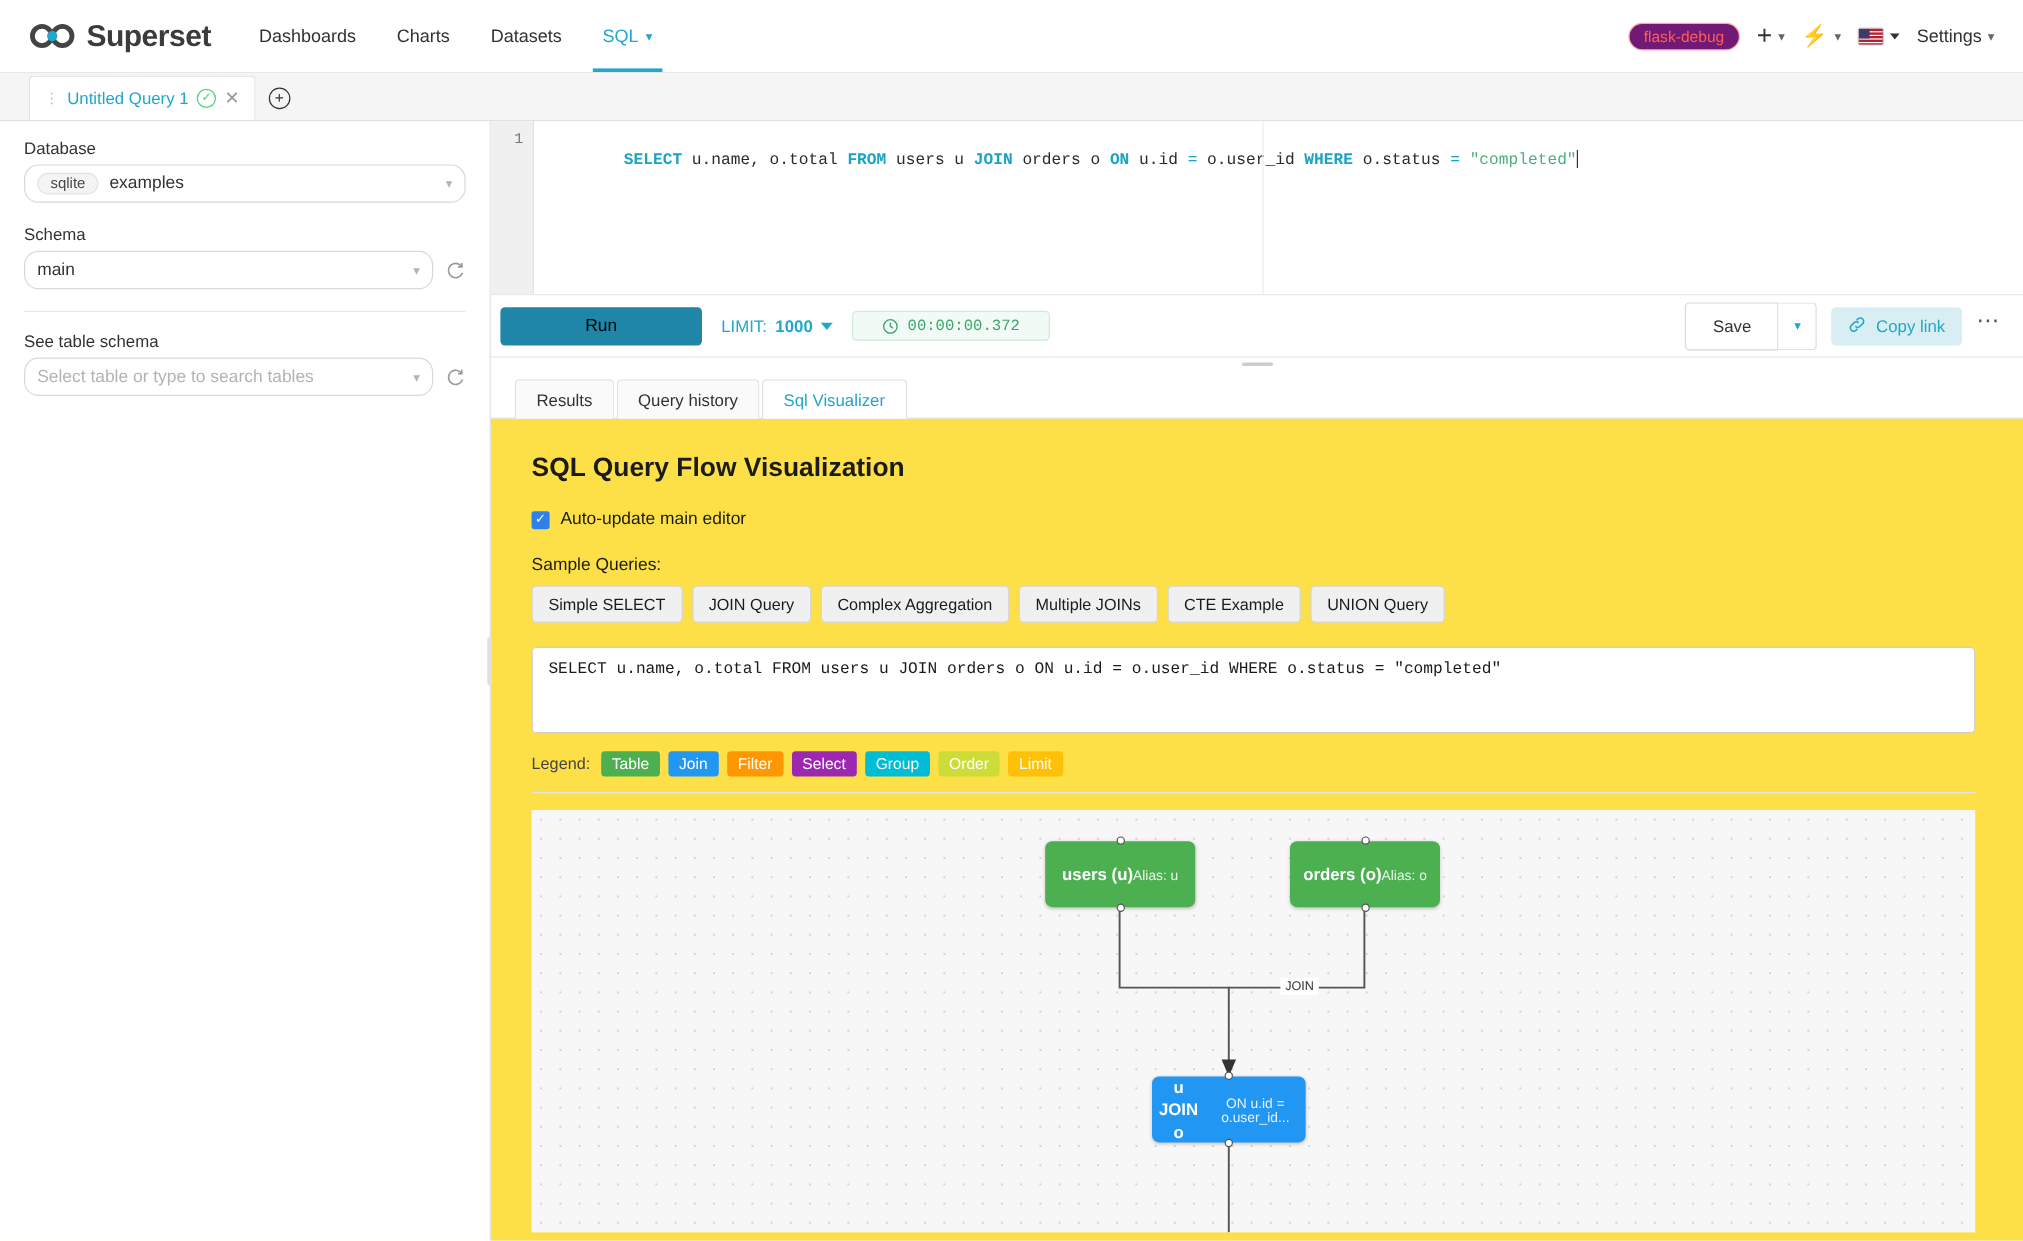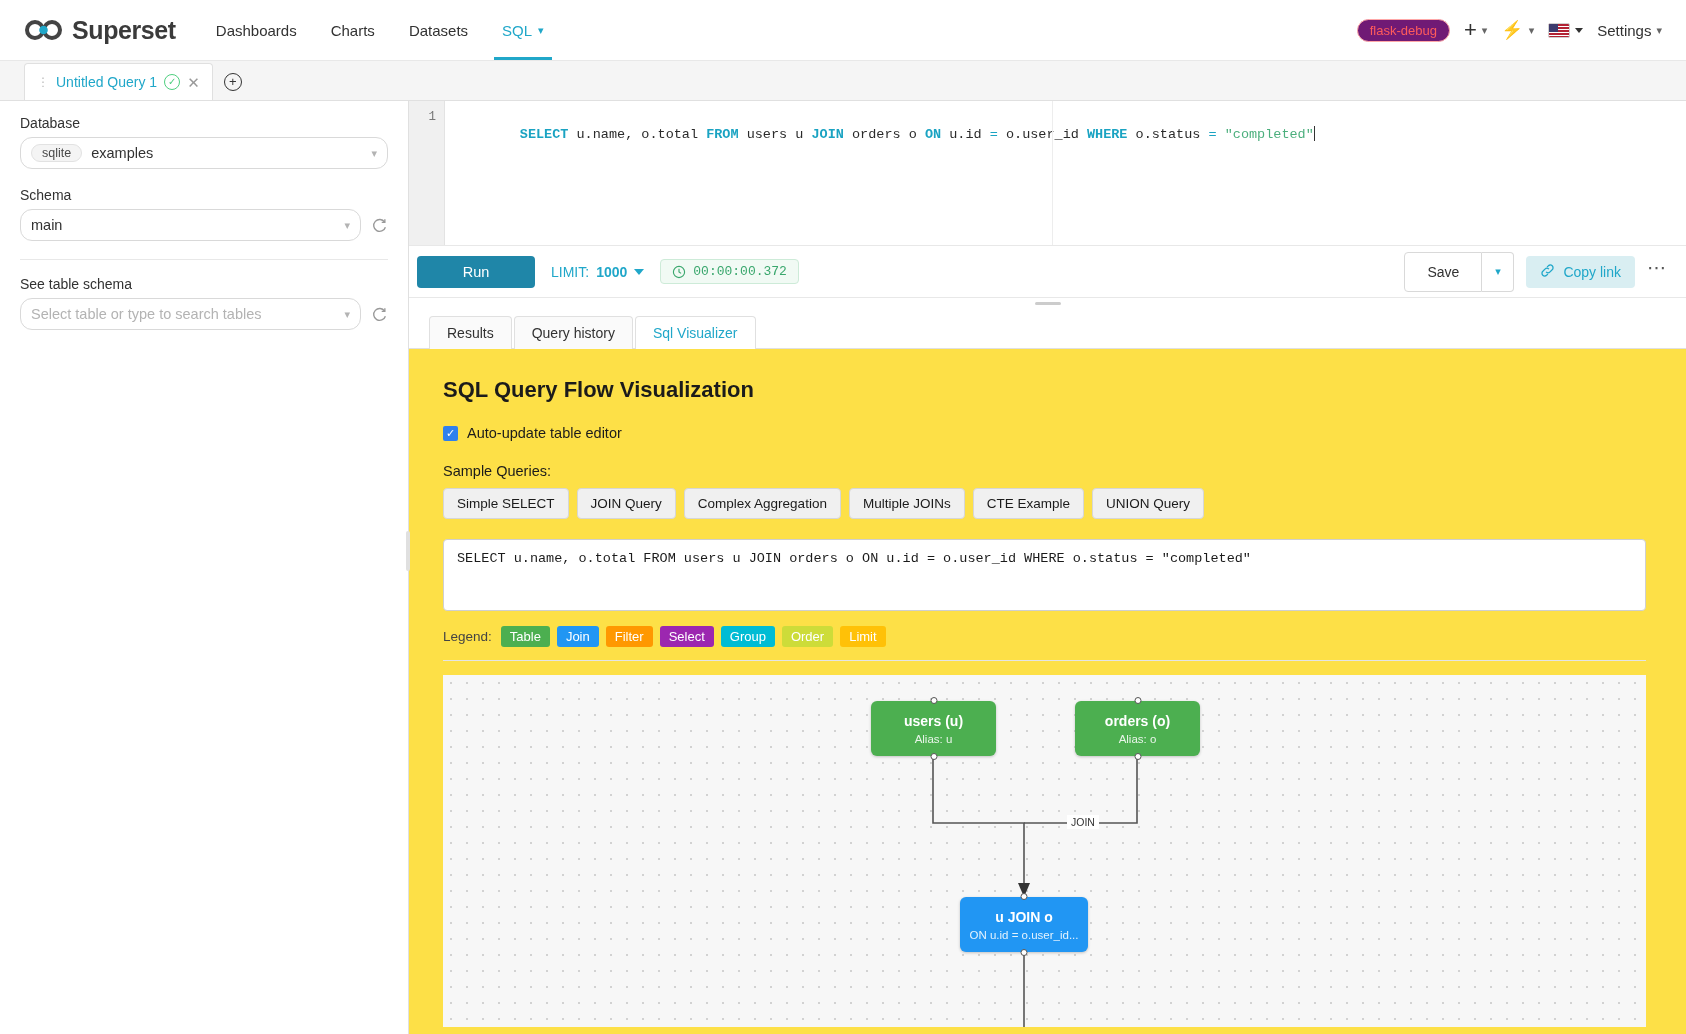--- a/index.html
+++ b/index.html
@@ -157,37 +157,37 @@
   .editor-colstripe {
     position: absolute; left: 607px; top: 0; bottom: 0; width: 1px; background: #ededed;
   }
 
   
   .toolbar {
     height: 52px; display: flex; align-items: center; padding: 0 20px 0 8px;
     background: #fff; border-bottom: 1px solid #e8e8e8; gap: 16px;
   }
   .run-btn {
-    width: 118px; height: 32px; background: #1f86a8; color: #ffffff;
+    width: 168px; height: 32px; background: #1f86a8; color: #000000;
     border: none; border-radius: 4px; font-size: 14.5px; cursor: pointer;
     font-family: "Liberation Sans", sans-serif;
   }
   .limit-ctl {
     display: flex; align-items: center; gap: 7px; color: #20a7c9;
     font-size: 14px; cursor: pointer;
   }
   .limit-ctl b { font-weight: bold; }
   .tri-down-sm {
     width: 0; height: 0; border-left: 5px solid transparent;
     border-right: 5px solid transparent; border-top: 6px solid #20a7c9;
   }
   .timer-badge {
     display: flex; align-items: center; gap: 7px;
     border: 1px solid #cdebd8; background: #f1faf4; border-radius: 4px;
-    padding: 4px 11px; color: #3aa76d;
+    padding: 4px 24px; color: #3aa76d;
     font-family: "Liberation Mono", monospace; font-size: 13px;
   }
   .clock-ico { width: 14px; height: 14px; }
   .tb-right { margin-left: auto; display: flex; align-items: center; gap: 12px; }
   .save-group { display: flex; height: 40px; }
   .save-btn {
     border: 1px solid #d9d9d9; background: #fff; border-radius: 4px 0 0 4px;
     padding: 0 22px; font-size: 14px; color: #323232; cursor: pointer;
     font-family: "Liberation Sans", sans-serif;
   }
@@ -259,21 +259,21 @@
   
   .flow-canvas {
     position: relative; height: 352px; margin-top: 14px;
     background-color: #f7f7f7;
     background-image: radial-gradient(#d2d2d2 1px, transparent 1px);
     background-size: 16px 16px;
     overflow: hidden;
   }
   .node {
     position: absolute; border-radius: 6px; color: #fff; text-align: center;
-    display: flex; flex-direction: column; align-items: center;
+    display: flex; align-items: center;
     justify-content: center; box-shadow: 0 1px 3px rgba(0,0,0,.22);
     cursor: grab;
   }
   .node-title { font-size: 14px; font-weight: bold; line-height: 1.3; }
   .node-sub { font-size: 11.5px; opacity: .88; margin-top: 3px; }
   .handle {
     position: absolute; width: 7px; height: 7px; border-radius: 50%;
     background: #fff; border: 1.5px solid #555; left: 50%;
     transform: translateX(-50%);
   }
@@ -465,21 +465,21 @@
       <div class="rtab active">
         <span>Sql Visualizer</span>
       </div>
     </div>
 
     <div class="vizbody">
       <h1 class="viz-title">SQL Query Flow Visualization</h1>
 
       <div class="autoupd">
         <span class="cbox">✓</span>
-        <span class="autoupd-label">Auto-update table editor</span>
+        <span class="autoupd-label">Auto-update main editor</span>
       </div>
 
       <div class="samples-label">Sample Queries:</div>
       <div class="sample-row">
         <button class="sample-btn">Simple SELECT</button>
         <button class="sample-btn">JOIN Query</button>
         <button class="sample-btn">Complex Aggregation</button>
         <button class="sample-btn">Multiple JOINs</button>
         <button class="sample-btn">CTE Example</button>
         <button class="sample-btn">UNION Query</button>

